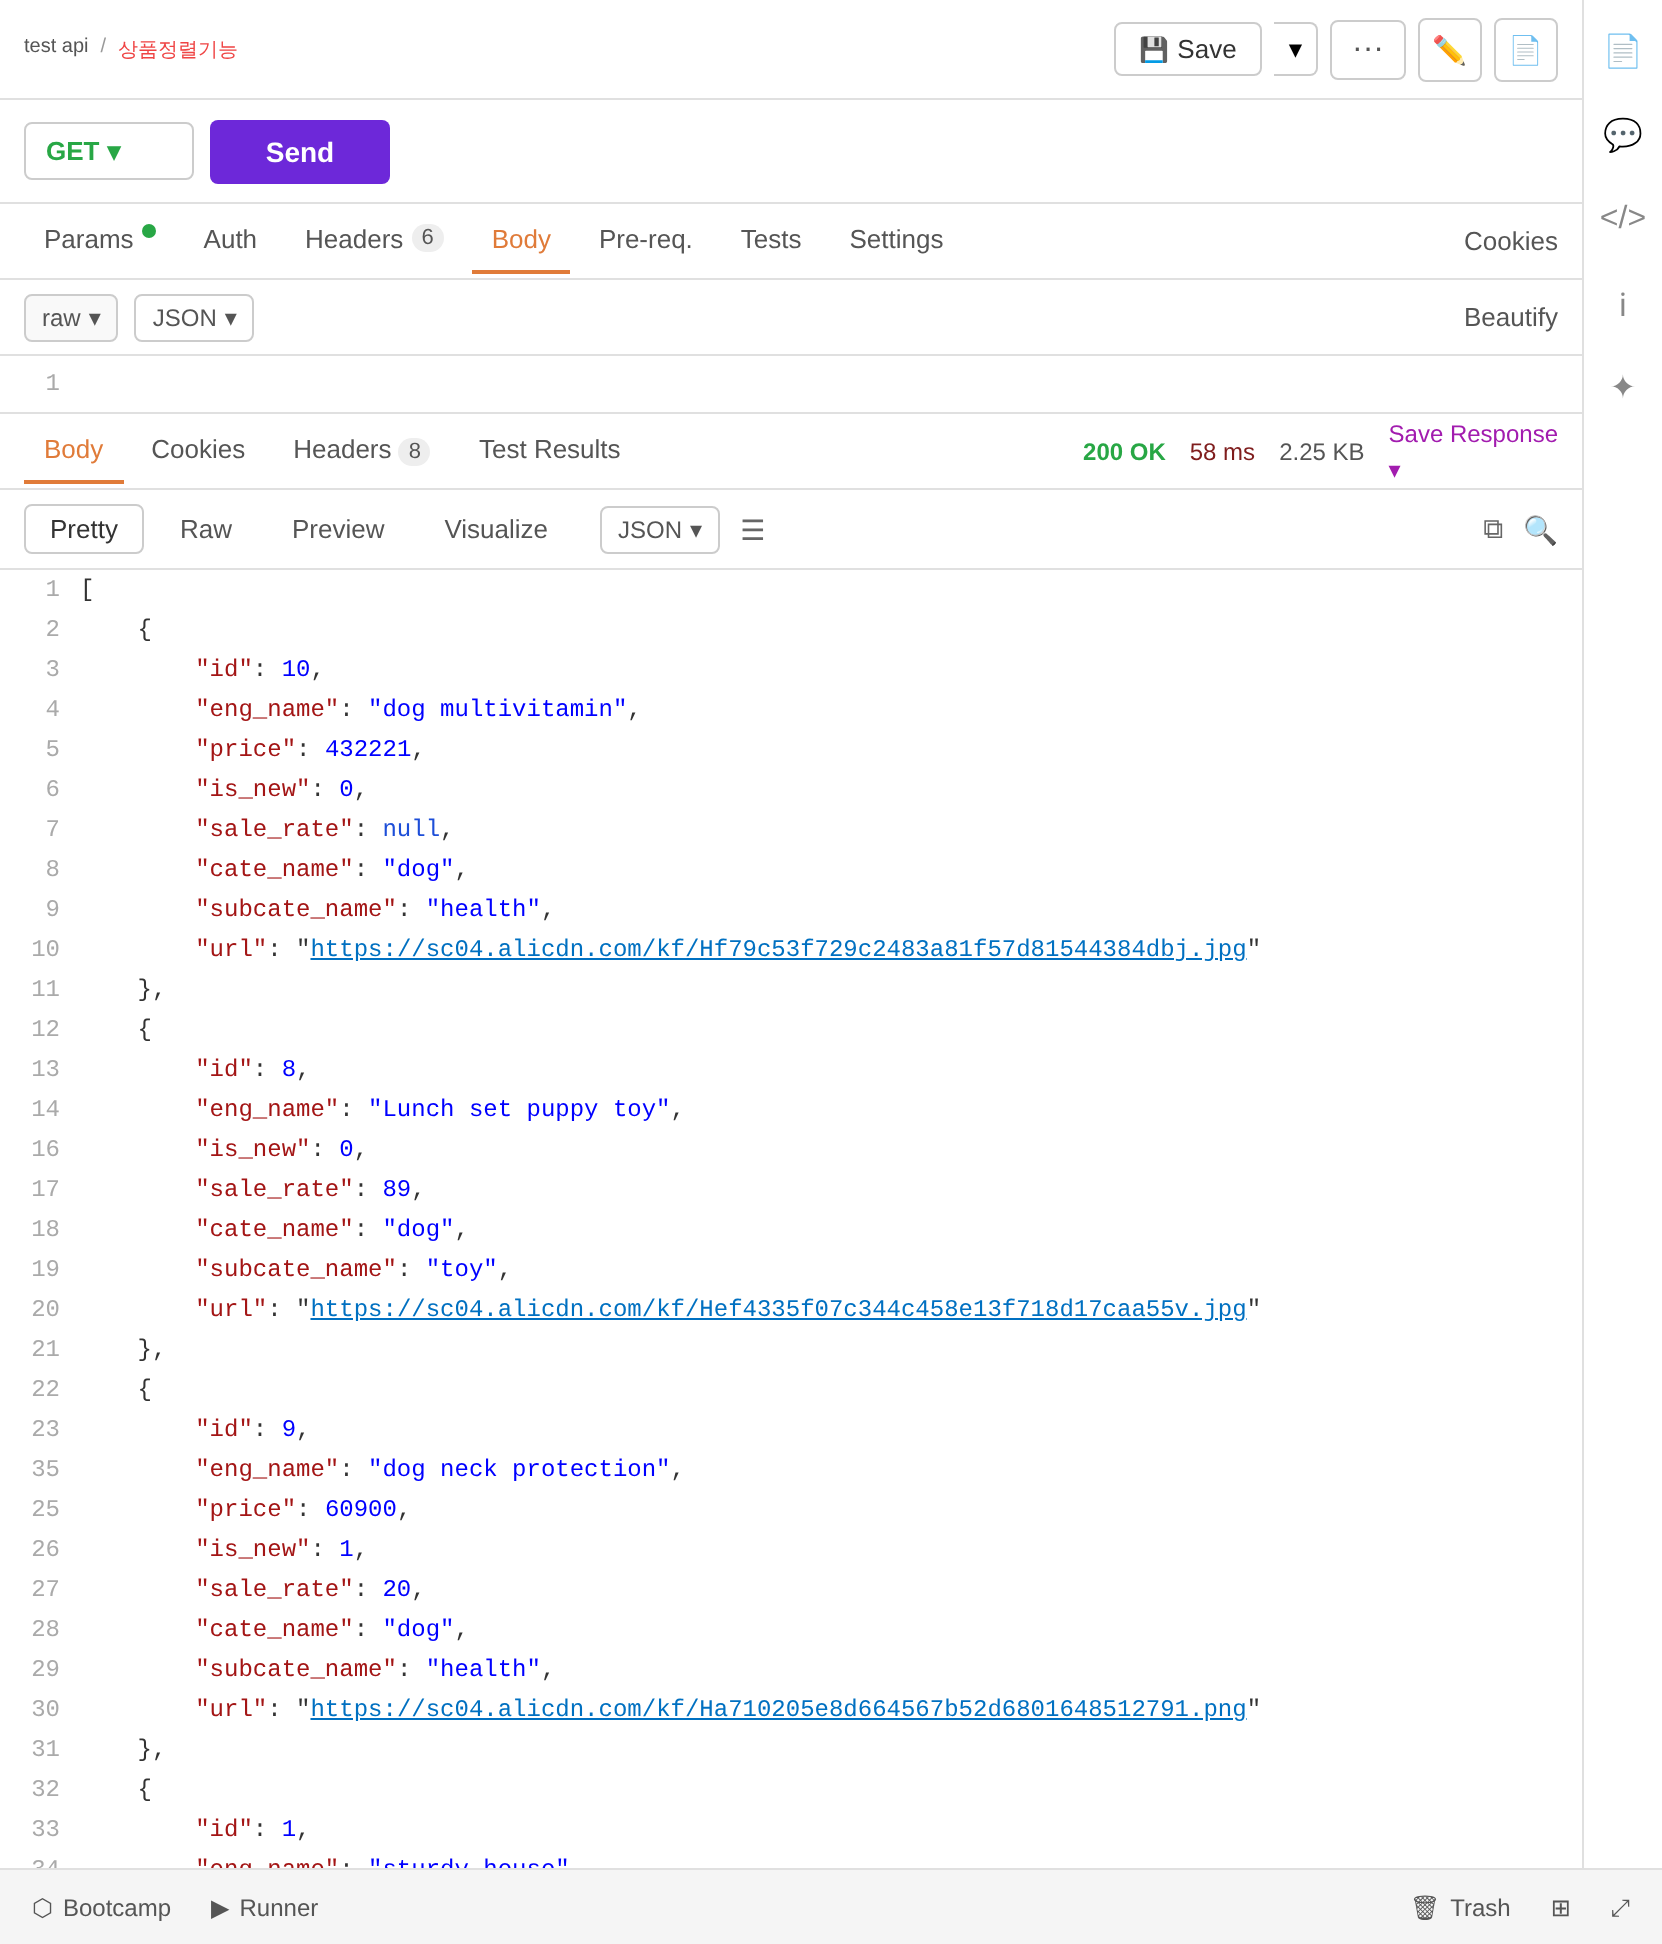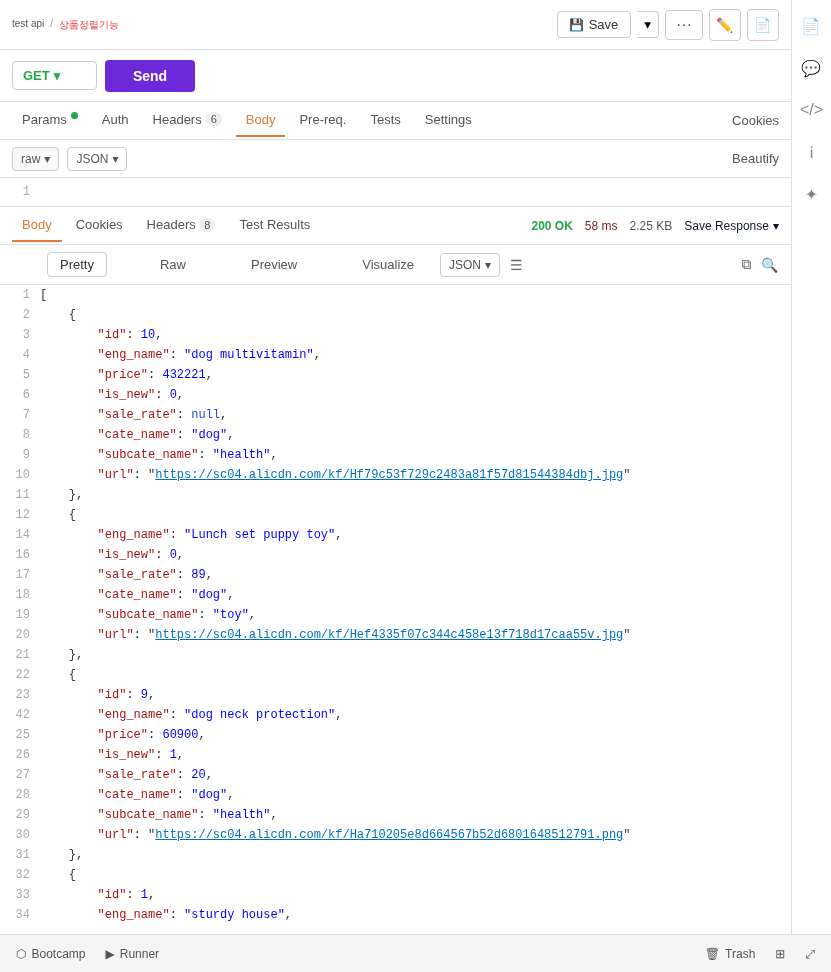--- a/index.html
+++ b/index.html
@@ -44,25 +44,25 @@
     .line-content { font-family: 'Courier New', monospace; font-size: 12px; line-height: 20px; white-space: pre; }
 
     
     .resp-tabs-bar { display: flex; align-items: center; padding: 0 12px; border-bottom: 1px solid #e0e0e0; height: 38px; gap: 4px; }
     .resp-tab { padding: 8px 10px; cursor: pointer; font-size: 13px; color: #555; border-bottom: 2px solid transparent; }
     .resp-tab.active { color: #e07b39; border-bottom: 2px solid #e07b39; }
     .resp-status { margin-left: auto; display: flex; align-items: center; gap: 12px; font-size: 12px; }
     .status-ok { color: #28a745; font-weight: 600; }
     .status-time { color: #7f1d1d; }
     .status-size { color: #555; }
-    .save-resp-btn { display: flex; align-items: flex-start; gap: 4px; background: none; border: none; cursor: pointer; color: #0f172a; font-size: 12px; }
+    .save-resp-btn { display: flex; align-items: flex-start; gap: 4px; background: none; border: none; cursor: pointer; color: #a21caf; font-size: 12px; flex-direction: column; }
 
     
     .view-tabs { display: flex; align-items: center; padding: 6px 12px; gap: 6px; border-bottom: 1px solid #e0e0e0; height: 40px; }
-    .view-tab { padding: 4px 12px; cursor: pointer; font-size: 13px; color: #555; border-radius: 4px; margin-left: 35px; }
+    .view-tab { padding: 4px 12px; cursor: pointer; font-size: 13px; color: #555; border-radius: 4px; }
     .view-tab.active { background: #fff; border: 1px solid #ccc; color: #333; font-weight: 500; }
     .json-view-select { display: flex; align-items: center; gap: 4px; border: 1px solid #ccc; border-radius: 4px; padding: 4px 8px; cursor: pointer; font-size: 12px; color: #555; background: #fff; margin-left: 8px; }
     .filter-icon-btn { background: none; border: none; cursor: pointer; color: #666; font-size: 14px; margin-left: 4px; }
     .copy-icon-btn { background: none; border: none; cursor: pointer; color: #666; font-size: 14px; margin-left: auto; }
     .search-icon-btn { background: none; border: none; cursor: pointer; color: #666; font-size: 14px; margin-left: 4px; }
 
     
     .json-response { overflow-y: auto; height: calc(972px - 50px - 52px - 38px - 38px - 38px - 40px - 38px); position: relative; }
     .json-line { display: flex; align-items: flex-start; min-height: 20px; }
     .json-line-num { width: 40px; text-align: right; padding-right: 10px; color: #aaa; font-size: 12px; font-family: 'Courier New', monospace; user-select: none; line-height: 20px; flex-shrink: 0; padding-top: 0; }
@@ -235,20 +235,24 @@
         </div>
         <div class="json-line">
           <span class="json-line-num">11</span>
           <span class="json-line-content">    },</span>
         </div>
         <div class="json-line">
           <span class="json-line-num">12</span>
           <span class="json-line-content">    {</span>
         </div>
         <div class="json-line">
+          <span class="json-line-num">13</span>
+          <span class="json-line-content">        <span class="jk">"id"</span><span class="jp">: </span><span class="jn">8</span><span class="jp">,</span></span>
+        </div>
+        <div class="json-line">
           <span class="json-line-num">14</span>
           <span class="json-line-content">        <span class="jk">"eng_name"</span><span class="jp">: </span><span class="js">"Lunch set puppy toy"</span><span class="jp">,</span></span>
         </div>
         <div class="json-line">
           <span class="json-line-num">16</span>
           <span class="json-line-content">        <span class="jk">"is_new"</span><span class="jp">: </span><span class="jn">0</span><span class="jp">,</span></span>
         </div>
         <div class="json-line">
           <span class="json-line-num">17</span>
           <span class="json-line-content">        <span class="jk">"sale_rate"</span><span class="jp">: </span><span class="jn">89</span><span class="jp">,</span></span>
@@ -271,21 +275,21 @@
         </div>
         <div class="json-line">
           <span class="json-line-num">22</span>
           <span class="json-line-content">    {</span>
         </div>
         <div class="json-line">
           <span class="json-line-num">23</span>
           <span class="json-line-content">        <span class="jk">"id"</span><span class="jp">: </span><span class="jn">9</span><span class="jp">,</span></span>
         </div>
         <div class="json-line">
-          <span class="json-line-num">42</span>
+          <span class="json-line-num">35</span>
           <span class="json-line-content">        <span class="jk">"eng_name"</span><span class="jp">: </span><span class="js">"dog neck protection"</span><span class="jp">,</span></span>
         </div>
         <div class="json-line">
           <span class="json-line-num">25</span>
           <span class="json-line-content">        <span class="jk">"price"</span><span class="jp">: </span><span class="jn">60900</span><span class="jp">,</span></span>
         </div>
         <div class="json-line">
           <span class="json-line-num">26</span>
           <span class="json-line-content">        <span class="jk">"is_new"</span><span class="jp">: </span><span class="jn">1</span><span class="jp">,</span></span>
         </div>

